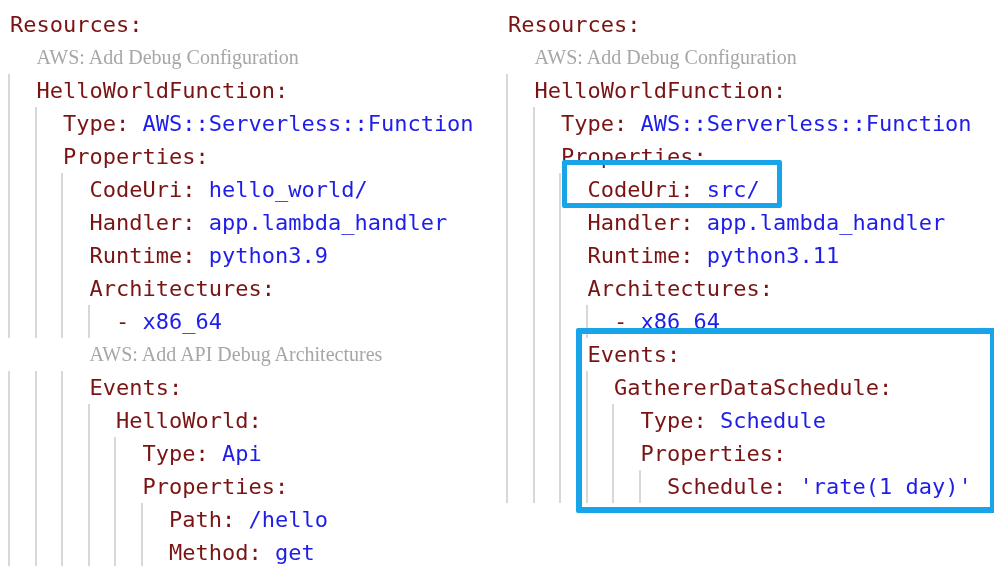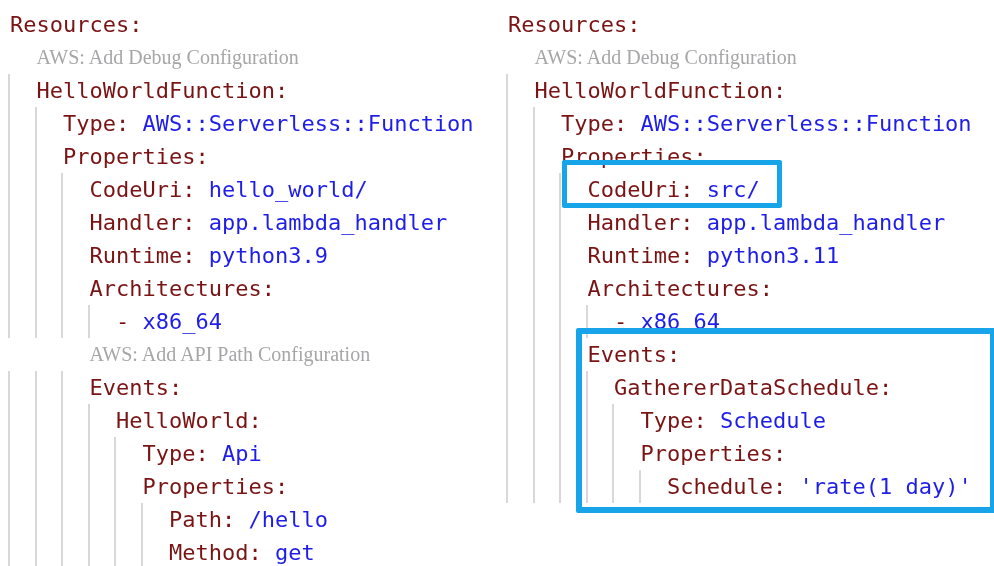--- a/index.html
+++ b/index.html
@@ -39,21 +39,21 @@
         <div class="line code" style="padding-left: 10px;"><span class="seg" style="color: rgb(122, 20, 20);">Resources:</span></div>
         <div class="line codelens" style="padding-left: 36.5px;"><span style="color: rgb(166, 166, 168);">AWS: Add Debug Configuration</span></div>
         <div class="line code" style="padding-left: 36.5px;"><span class="guide" style="left: 8px; background: rgb(216, 216, 216);"></span><span class="seg" style="color: rgb(122, 20, 20);">HelloWorldFunction:</span></div>
         <div class="line code" style="padding-left: 63px;"><span class="guide" style="left: 8px; background: rgb(216, 216, 216);"></span><span class="guide" style="left: 34.5px; background: rgb(216, 216, 216);"></span><span class="seg" style="color: rgb(122, 20, 20);">Type: </span><span class="seg" style="color: rgb(30, 30, 232);">AWS::Serverless::Function</span></div>
         <div class="line code" style="padding-left: 63px;"><span class="guide" style="left: 8px; background: rgb(216, 216, 216);"></span><span class="guide" style="left: 34.5px; background: rgb(216, 216, 216);"></span><span class="seg" style="color: rgb(122, 20, 20);">Properties:</span></div>
         <div class="line code" style="padding-left: 89.5px;"><span class="guide" style="left: 8px; background: rgb(216, 216, 216);"></span><span class="guide" style="left: 34.5px; background: rgb(216, 216, 216);"></span><span class="guide" style="left: 61px; background: rgb(216, 216, 216);"></span><span class="seg" style="color: rgb(122, 20, 20);">CodeUri: </span><span class="seg" style="color: rgb(30, 30, 232);">hello_world/</span></div>
         <div class="line code" style="padding-left: 89.5px;"><span class="guide" style="left: 8px; background: rgb(216, 216, 216);"></span><span class="guide" style="left: 34.5px; background: rgb(216, 216, 216);"></span><span class="guide" style="left: 61px; background: rgb(216, 216, 216);"></span><span class="seg" style="color: rgb(122, 20, 20);">Handler: </span><span class="seg" style="color: rgb(30, 30, 232);">app.lambda_handler</span></div>
         <div class="line code" style="padding-left: 89.5px;"><span class="guide" style="left: 8px; background: rgb(216, 216, 216);"></span><span class="guide" style="left: 34.5px; background: rgb(216, 216, 216);"></span><span class="guide" style="left: 61px; background: rgb(216, 216, 216);"></span><span class="seg" style="color: rgb(122, 20, 20);">Runtime: </span><span class="seg" style="color: rgb(30, 30, 232);">python3.9</span></div>
         <div class="line code" style="padding-left: 89.5px;"><span class="guide" style="left: 8px; background: rgb(216, 216, 216);"></span><span class="guide" style="left: 34.5px; background: rgb(216, 216, 216);"></span><span class="guide" style="left: 61px; background: rgb(216, 216, 216);"></span><span class="seg" style="color: rgb(122, 20, 20);">Architectures:</span></div>
         <div class="line code" style="padding-left: 116px;"><span class="guide" style="left: 8px; background: rgb(216, 216, 216);"></span><span class="guide" style="left: 34.5px; background: rgb(216, 216, 216);"></span><span class="guide" style="left: 61px; background: rgb(216, 216, 216);"></span><span class="guide" style="left: 87.5px; background: rgb(216, 216, 216);"></span><span class="seg" style="color: rgb(122, 20, 20);">- </span><span class="seg" style="color: rgb(30, 30, 232);">x86_64</span></div>
-        <div class="line codelens" style="padding-left: 89.5px;"><span style="color: rgb(166, 166, 168);">AWS: Add API Path Configuration</span></div>
+        <div class="line codelens" style="padding-left: 89.5px;"><span style="color: rgb(166, 166, 168);">AWS: Add API Debug Architectures</span></div>
         <div class="line code" style="padding-left: 89.5px;"><span class="guide" style="left: 8px; background: rgb(216, 216, 216);"></span><span class="guide" style="left: 34.5px; background: rgb(216, 216, 216);"></span><span class="guide" style="left: 61px; background: rgb(216, 216, 216);"></span><span class="seg" style="color: rgb(122, 20, 20);">Events:</span></div>
         <div class="line code" style="padding-left: 116px;"><span class="guide" style="left: 8px; background: rgb(216, 216, 216);"></span><span class="guide" style="left: 34.5px; background: rgb(216, 216, 216);"></span><span class="guide" style="left: 61px; background: rgb(216, 216, 216);"></span><span class="guide" style="left: 87.5px; background: rgb(216, 216, 216);"></span><span class="seg" style="color: rgb(122, 20, 20);">HelloWorld:</span></div>
         <div class="line code" style="padding-left: 142.5px;"><span class="guide" style="left: 8px; background: rgb(216, 216, 216);"></span><span class="guide" style="left: 34.5px; background: rgb(216, 216, 216);"></span><span class="guide" style="left: 61px; background: rgb(216, 216, 216);"></span><span class="guide" style="left: 87.5px; background: rgb(216, 216, 216);"></span><span class="guide" style="left: 114px; background: rgb(216, 216, 216);"></span><span class="seg" style="color: rgb(122, 20, 20);">Type: </span><span class="seg" style="color: rgb(30, 30, 232);">Api</span></div>
         <div class="line code" style="padding-left: 142.5px;"><span class="guide" style="left: 8px; background: rgb(216, 216, 216);"></span><span class="guide" style="left: 34.5px; background: rgb(216, 216, 216);"></span><span class="guide" style="left: 61px; background: rgb(216, 216, 216);"></span><span class="guide" style="left: 87.5px; background: rgb(216, 216, 216);"></span><span class="guide" style="left: 114px; background: rgb(216, 216, 216);"></span><span class="seg" style="color: rgb(122, 20, 20);">Properties:</span></div>
         <div class="line code" style="padding-left: 169px;"><span class="guide" style="left: 8px; background: rgb(216, 216, 216);"></span><span class="guide" style="left: 34.5px; background: rgb(216, 216, 216);"></span><span class="guide" style="left: 61px; background: rgb(216, 216, 216);"></span><span class="guide" style="left: 87.5px; background: rgb(216, 216, 216);"></span><span class="guide" style="left: 114px; background: rgb(216, 216, 216);"></span><span class="guide" style="left: 140.5px; background: rgb(216, 216, 216);"></span><span class="seg" style="color: rgb(122, 20, 20);">Path: </span><span class="seg" style="color: rgb(30, 30, 232);">/hello</span></div>
         <div class="line code" style="padding-left: 169px;"><span class="guide" style="left: 8px; background: rgb(216, 216, 216);"></span><span class="guide" style="left: 34.5px; background: rgb(216, 216, 216);"></span><span class="guide" style="left: 61px; background: rgb(216, 216, 216);"></span><span class="guide" style="left: 87.5px; background: rgb(216, 216, 216);"></span><span class="guide" style="left: 114px; background: rgb(216, 216, 216);"></span><span class="guide" style="left: 140.5px; background: rgb(216, 216, 216);"></span><span class="seg" style="color: rgb(122, 20, 20);">Method: </span><span class="seg" style="color: rgb(30, 30, 232);">get</span></div>
       </div>
   </section>
 
   <section class="panel" id="panel-right">

